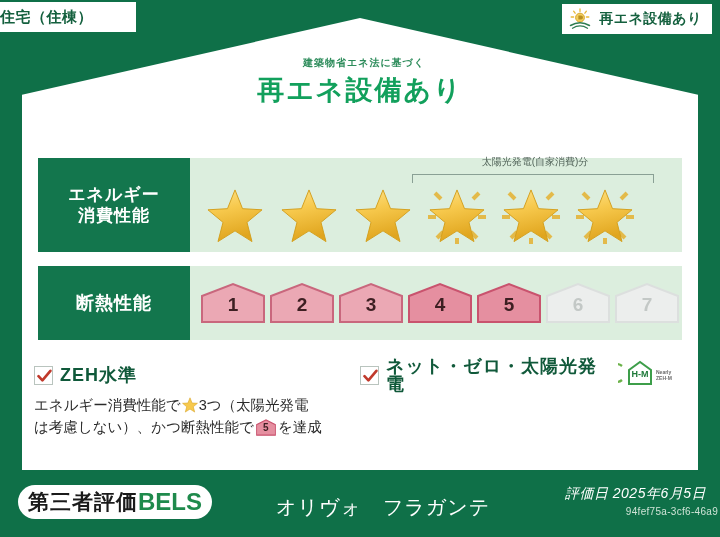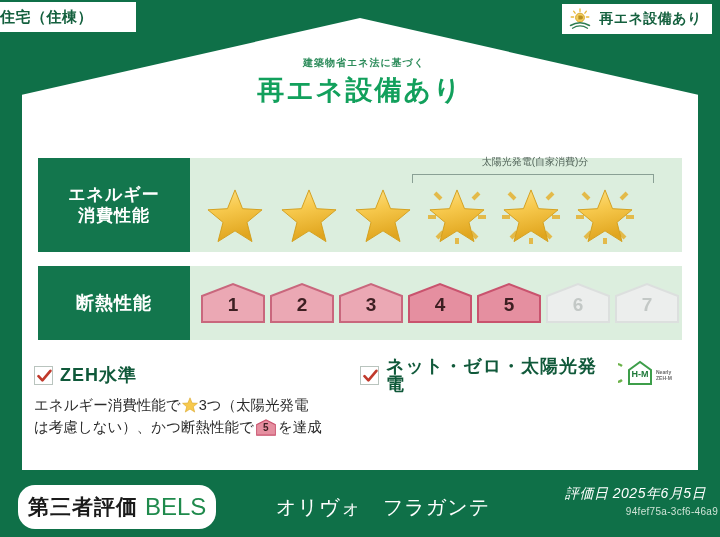--- a/index.html
+++ b/index.html
@@ -139,27 +139,27 @@
     position:absolute;left:0;right:0;top:4px;text-align:center;
     font-size:10px;font-weight:bold;color:#3d1f22;line-height:1;
   }
   #zehm-logo{display:inline-block;vertical-align:-9px;margin-left:5px;}
 
   
   #footer{
     position:absolute;left:0;right:0;bottom:0;height:62px;
   }
   #bels-box{
-    position:absolute;left:18px;top:10px;height:44px;
+    position:absolute;left:18px;top:10px;height:34px;
     background:#ffffff;display:flex;align-items:center;padding:0 10px;
     box-sizing:border-box;
     border-radius:17px;
   }
   #bels-jp{color:#1a1a1a;font-size:21px;font-weight:bold;letter-spacing:1px;}
-  #bels-en{color:#1f8a4c;font-size:24px;font-weight:normal;letter-spacing:0px;margin-left:7px;}
+  #bels-en{color:#1f8a4c;font-size:24px;font-weight:bold;letter-spacing:0px;}
   #building-name{
     position:absolute;left:244px;top:19px;
     color:#ffffff;font-size:20px;letter-spacing:1px;margin-left:32px;
   }
   #eval-date{
     position:absolute;right:14px;top:10px;
     color:#ffffff;font-size:14px;letter-spacing:0.5px;font-style:italic;
   }
   #eval-hash{
     position:absolute;right:2px;top:31px;

